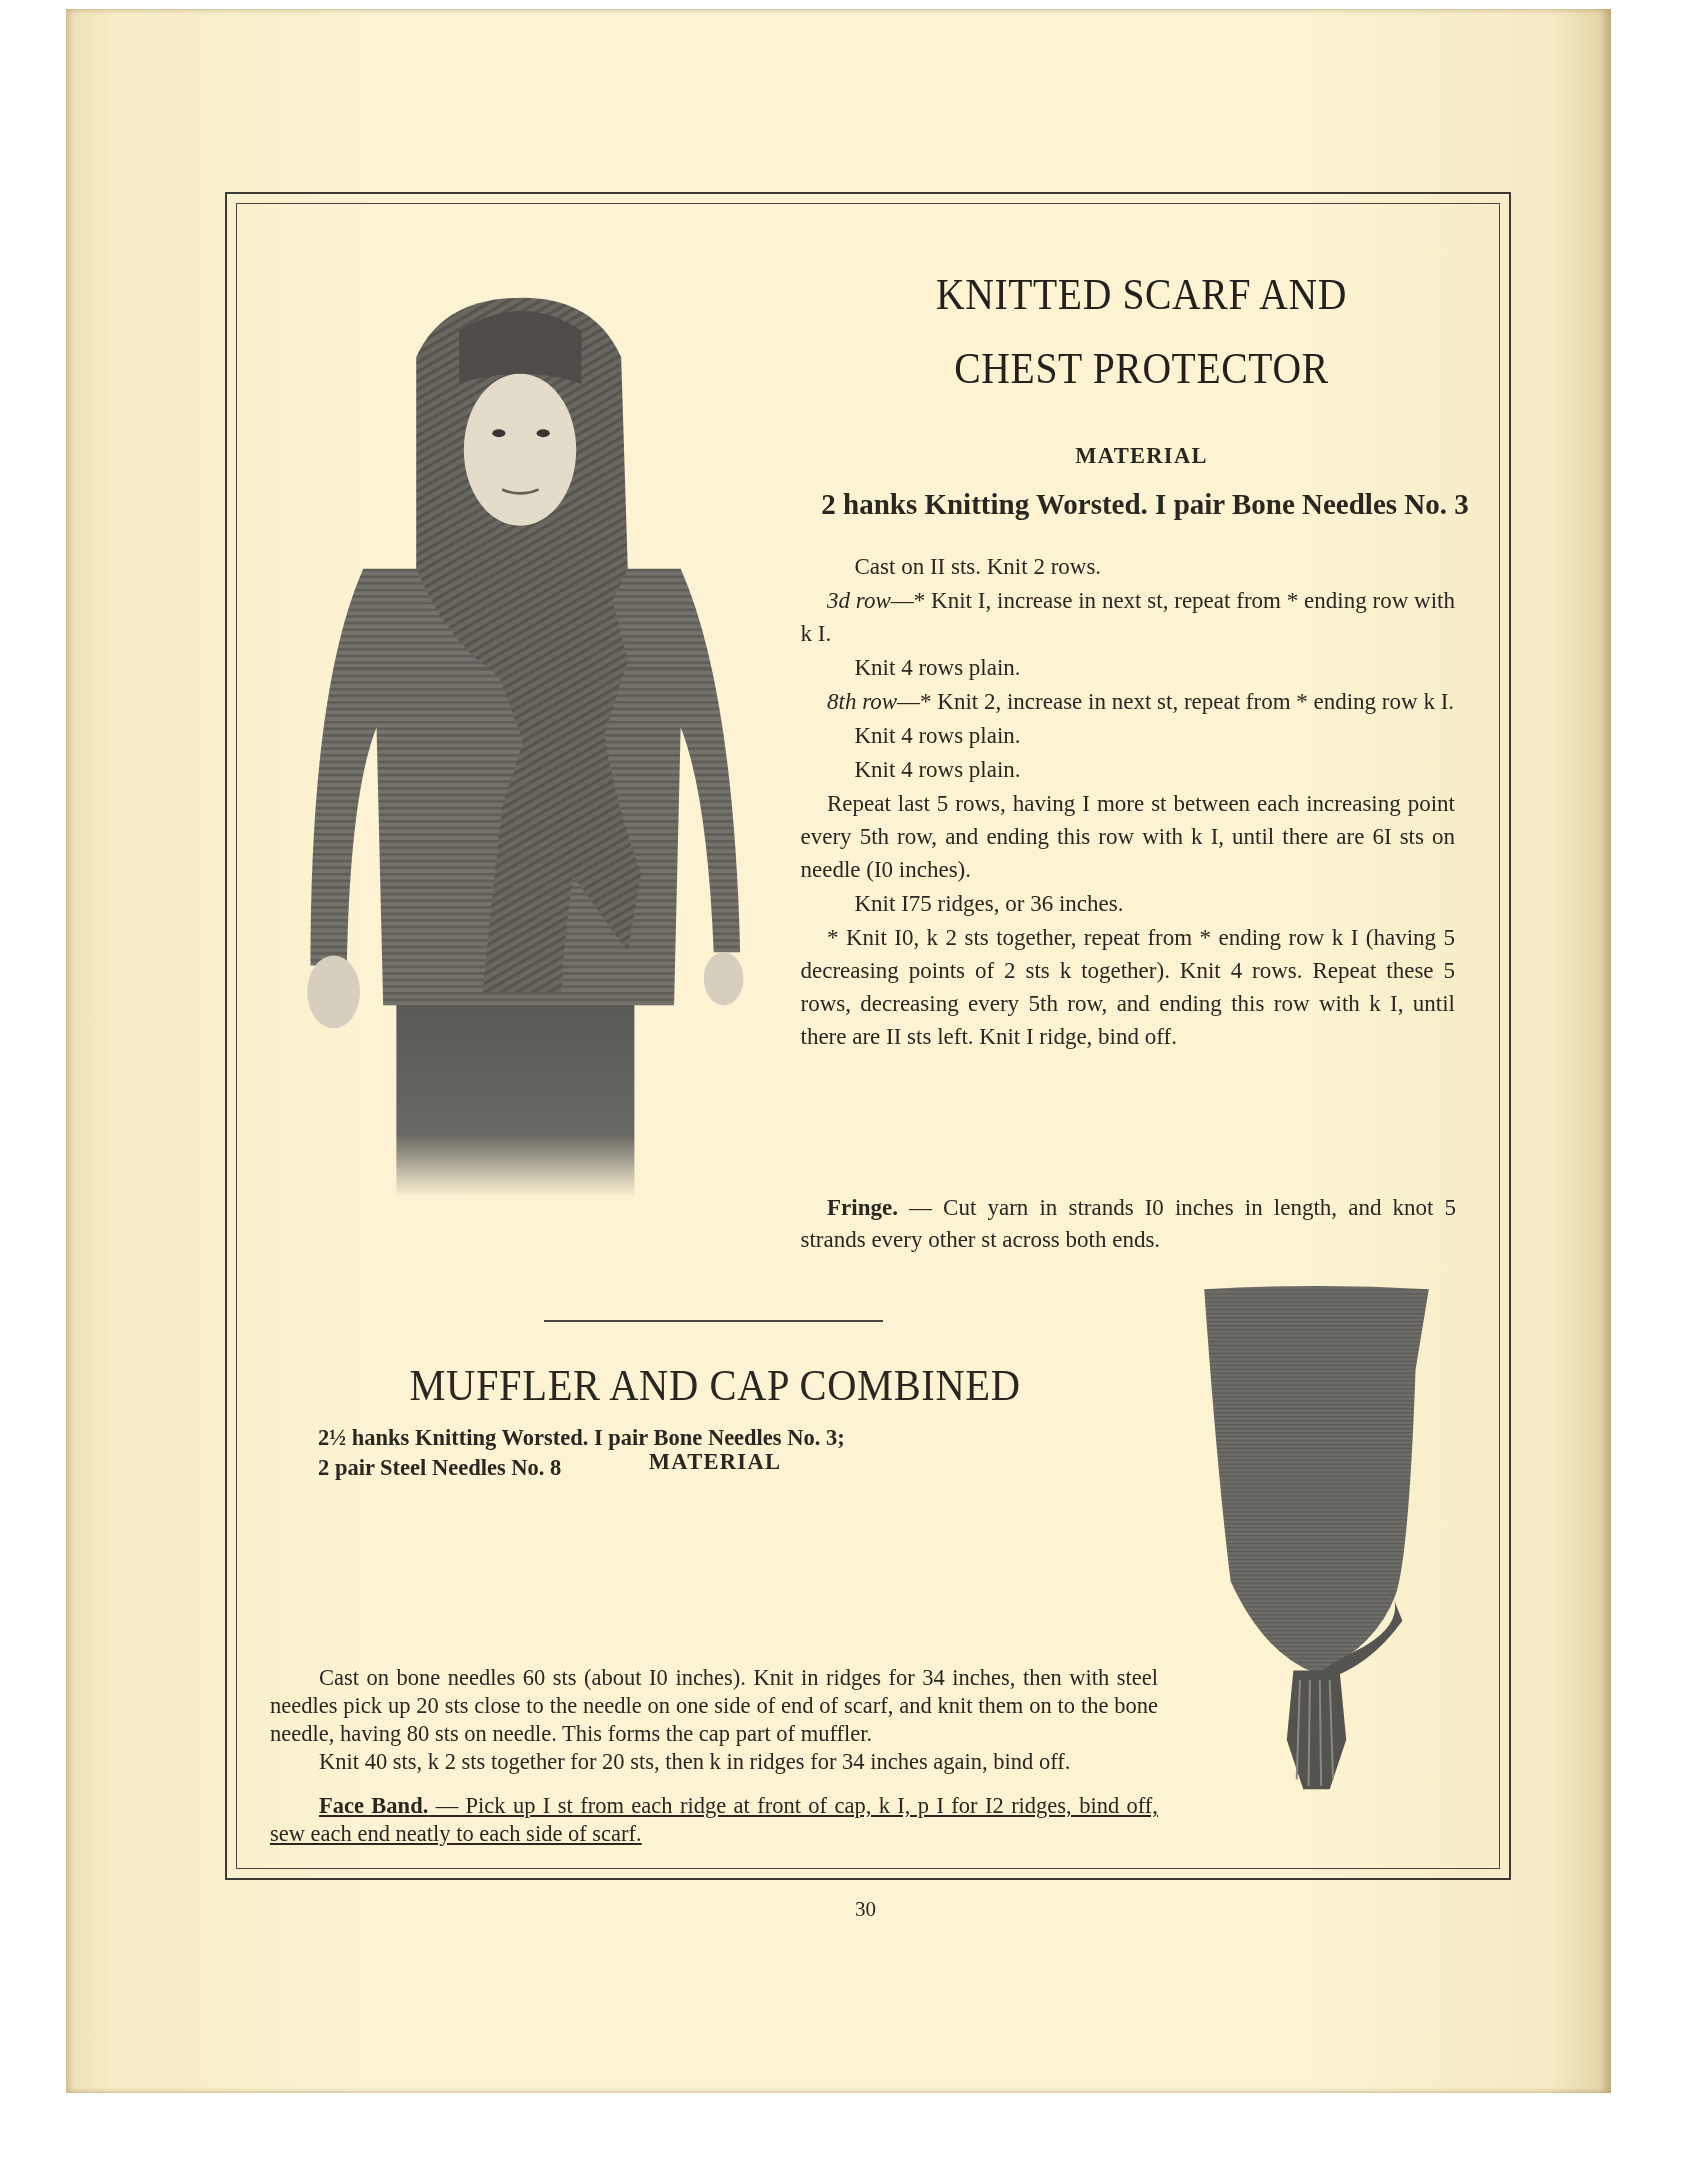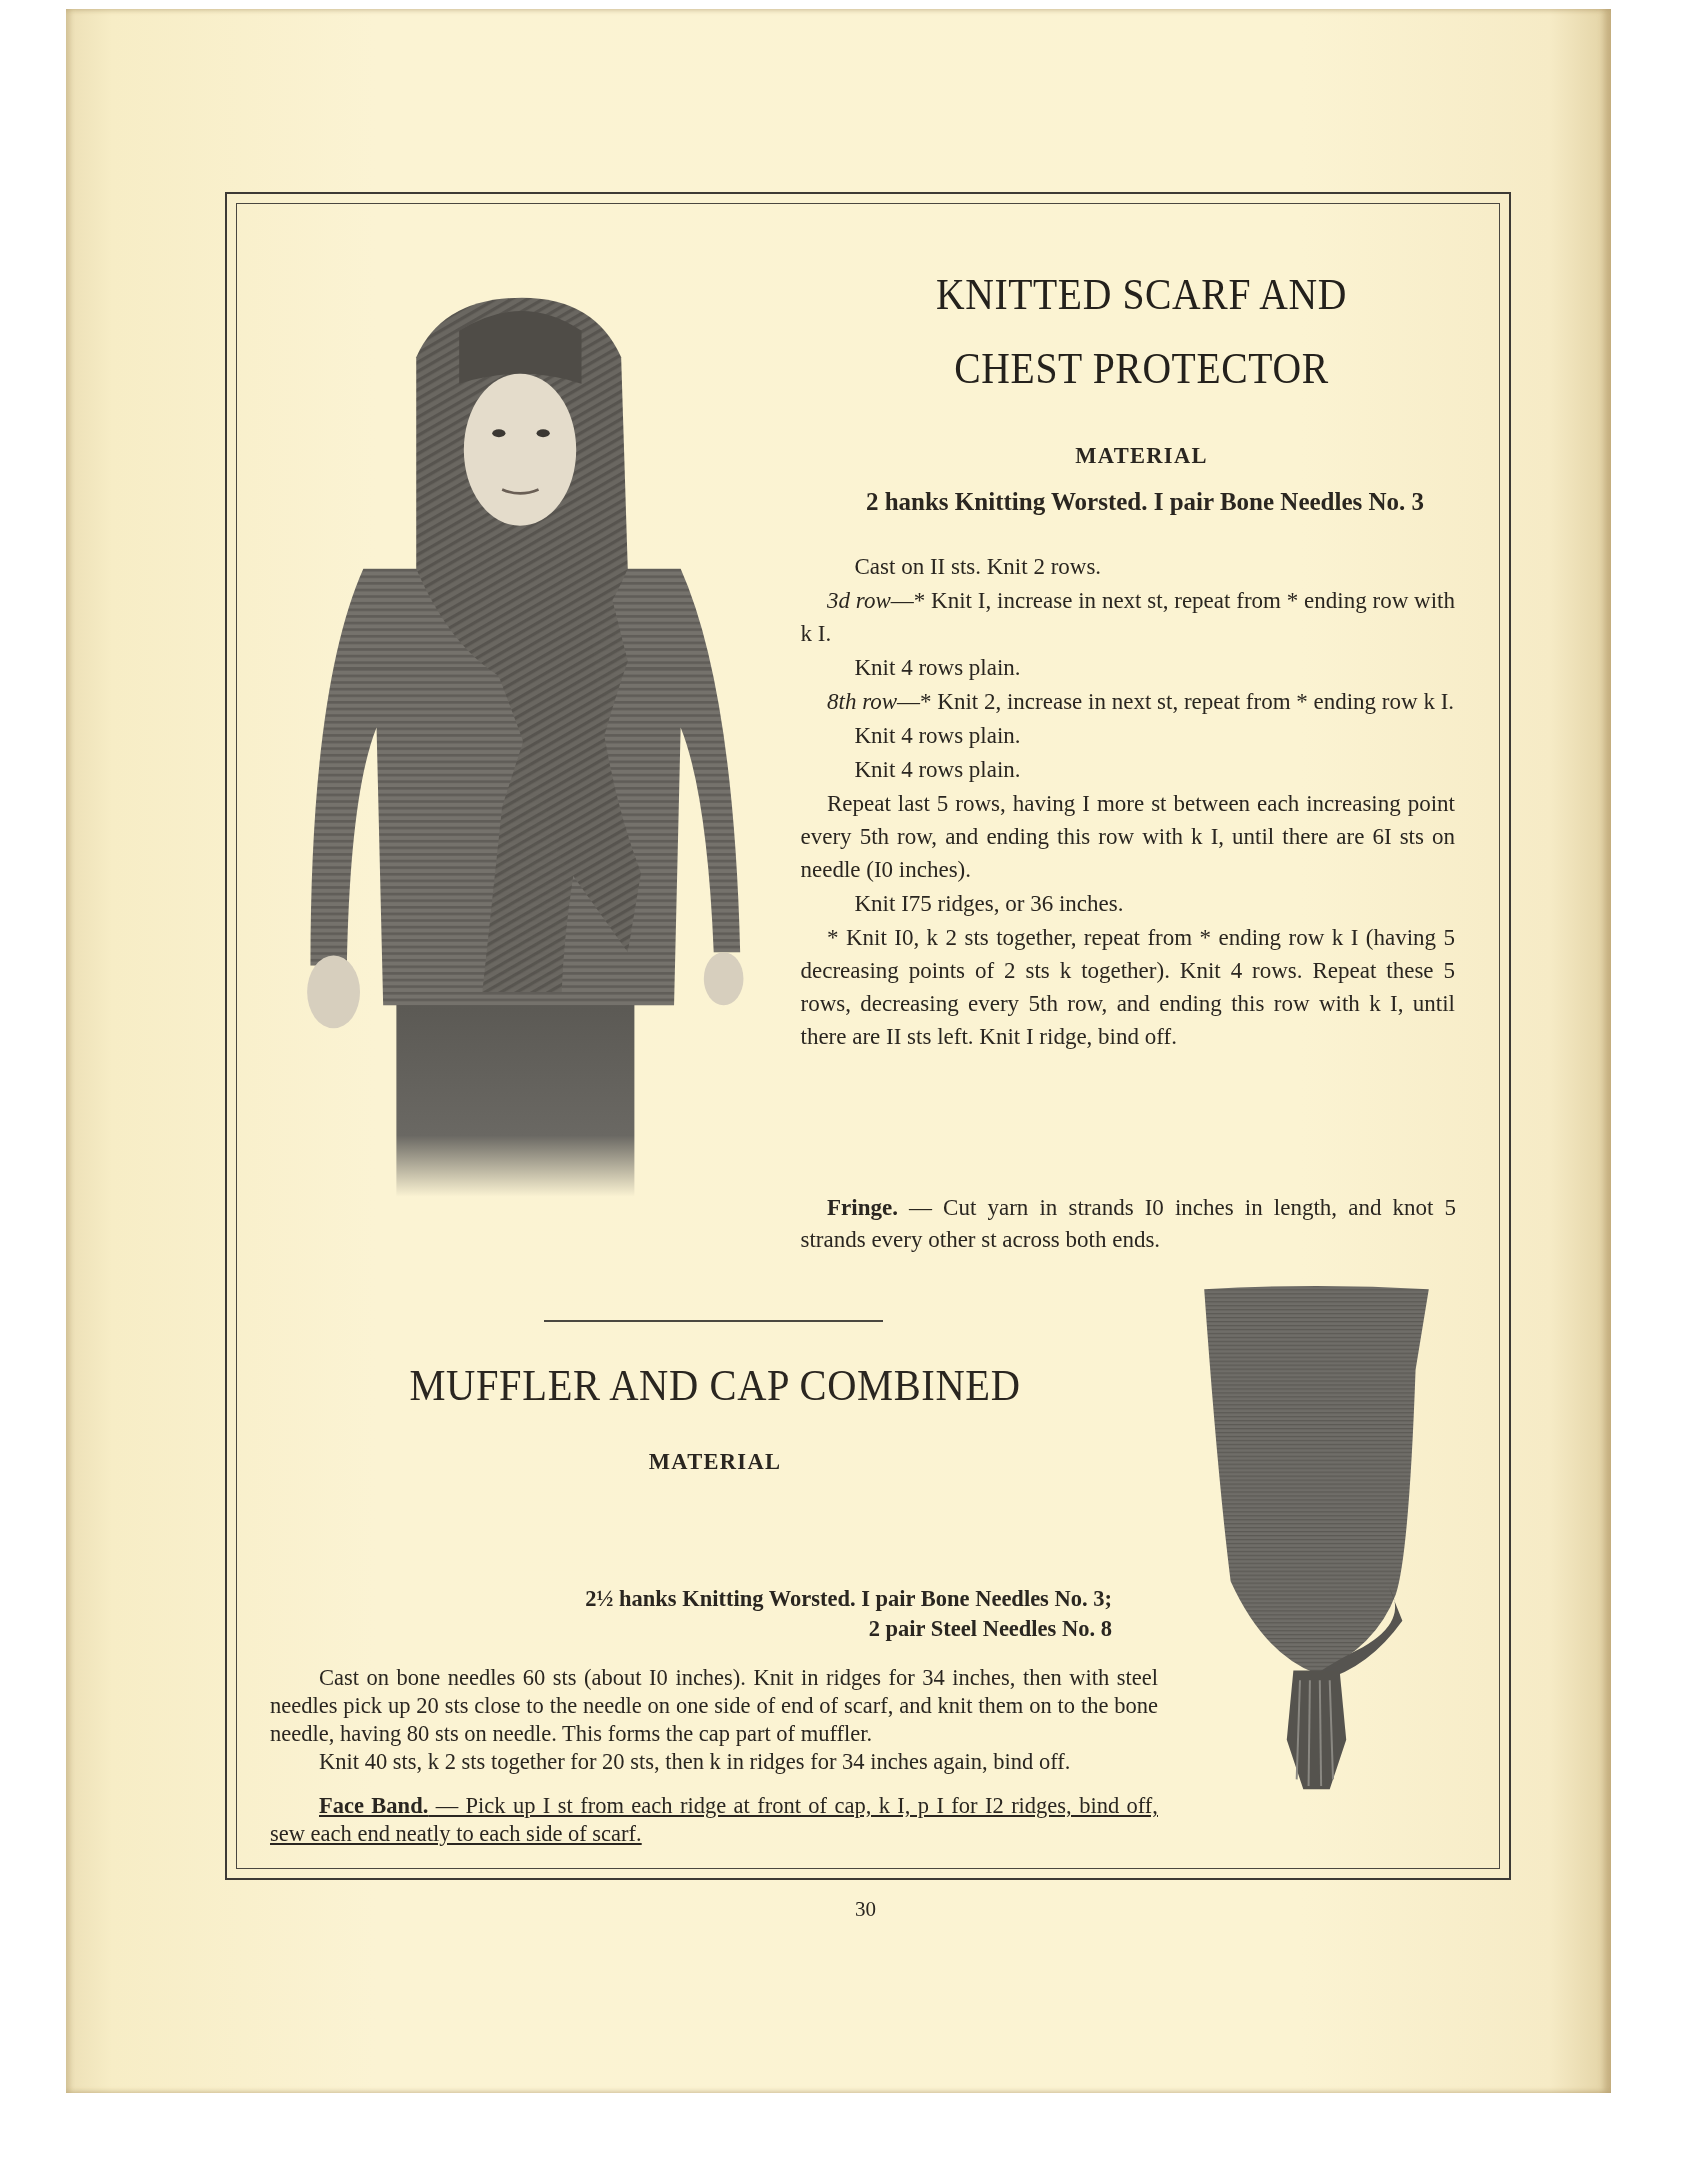--- a/index.html
+++ b/index.html
@@ -42,21 +42,21 @@
     transform: scaleX(0.9);
     color: #24211c;
   }
   .title1 span { display: block; }
   .material-h {
     left: 794px; top: 443px; width: 695px; text-align: center;
     font-size: 22.5px; font-weight: bold; letter-spacing: 1.3px;
   }
   .material-l {
     left: 814px; top: 488px; width: 662px; text-align: center;
-    font-size: 25px; font-weight: bold; white-space: nowrap;
+    font-size: 29px; font-weight: bold; white-space: nowrap;
   }
   .steps1 {
     left: 827px; top: 549px; width: 629px;
     font-size: 23px; line-height: 33px;
     text-align: justify;
   }
   .steps1 p { margin: 1px; text-indent: 26.5px; }
   .steps1 p.wrap { text-indent: 26.5px; margin-left: -26.5px; }
   .steps1 em { font-style: italic; }
   .fringe {
@@ -76,21 +76,21 @@
     left: 318px; top: 1356px; width: 794px;
     text-align: center;
     font-size: 44px; line-height: 60px; letter-spacing: 0.7px;
     transform: scaleX(0.92);
   }
   .material2-h {
     left: 318px; top: 1449px; width: 794px; text-align: center;
     font-size: 22.5px; font-weight: bold; letter-spacing: 1.3px;
   }
   .material2-l {
-    left: 318px; top: 1584px; width: 794px; text-align: right;
+    left: 318px; top: 1423px; width: 794px; text-align: left;
     font-size: 22.5px; font-weight: bold; line-height: 30px;
   }
   .steps2 {
     left: 270px; top: 1664px; width: 888px;
     font-size: 22.5px; line-height: 28px; text-align: justify;
   }
   .steps2 p { margin: 0; text-indent: 49px; }
   .steps2 p.gap { margin-top: 16px; text-decoration: underline; }
 
   .page-number {

